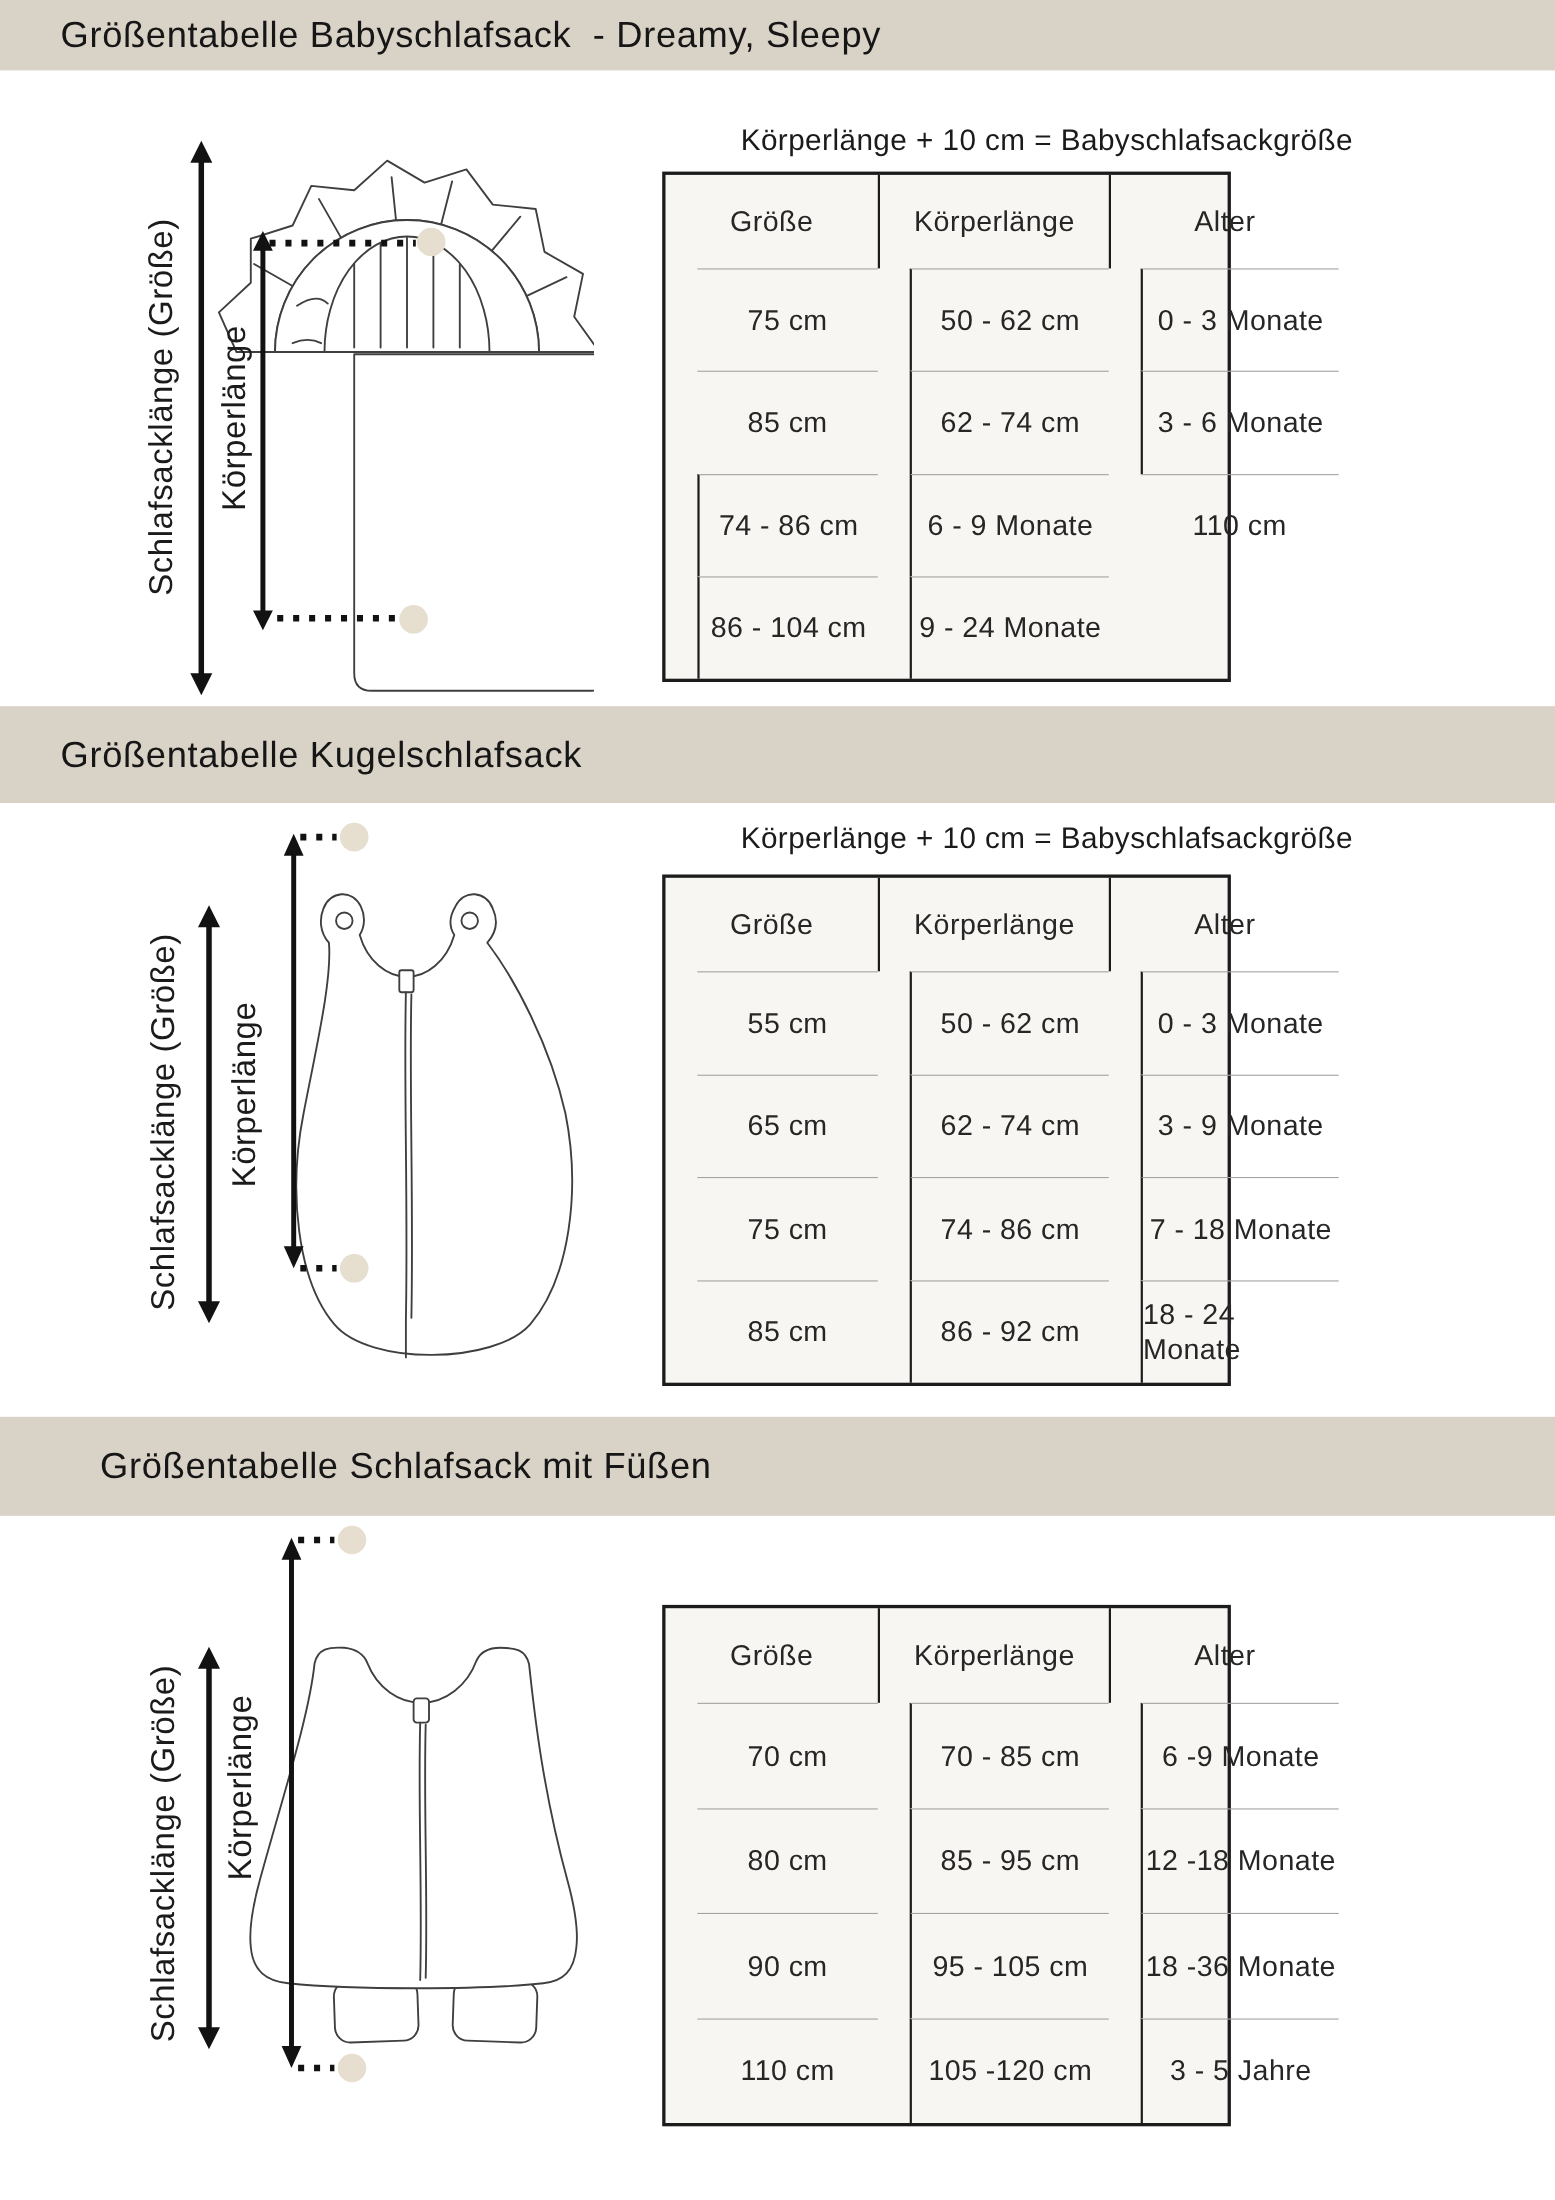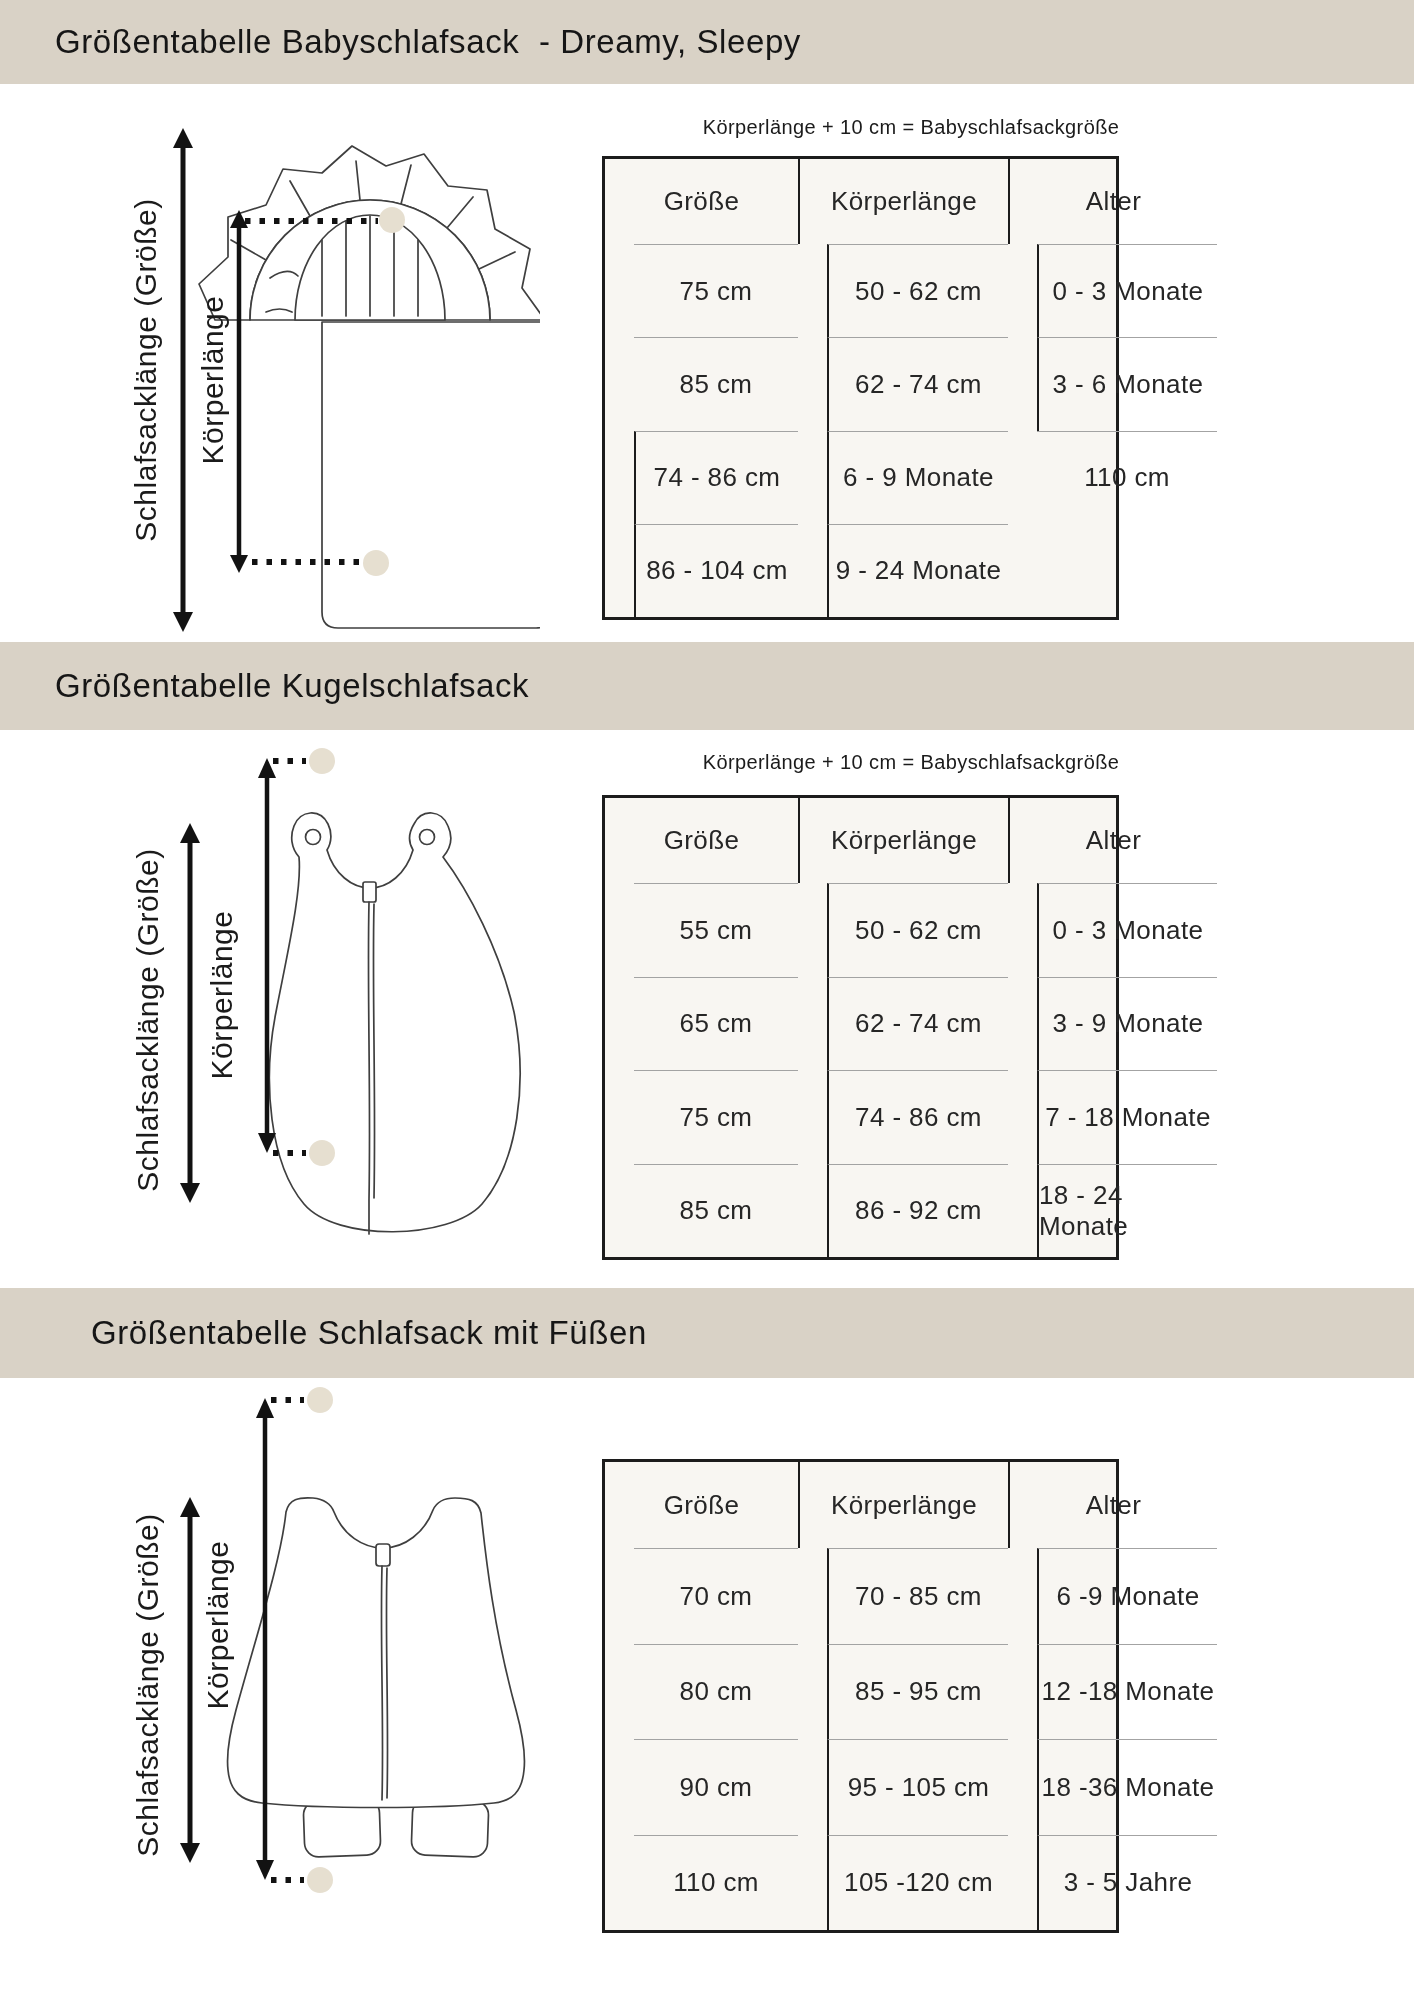--- a/index.html
+++ b/index.html
@@ -11,21 +11,21 @@
   .band{
     position:absolute;left:0;width:1414px;background:#d9d2c6;
     display:flex;align-items:center;
   }
   .band-title{
     margin:0;padding-left:55px;font-size:33px;font-weight:400;
     letter-spacing:.6px;color:#161616;white-space:pre;
   }
   .formula{
     position:absolute;left:592px;width:638px;height:38px;line-height:38px;
-    text-align:center;font-size:20px;letter-spacing:.4px;color:#1b1b1b;
+    text-align:right;font-size:27px;letter-spacing:.4px;color:#1b1b1b;
   }
   .size-table{
     position:absolute;left:602px;width:517px;box-sizing:border-box;
     background:#f8f6f2;border:3px solid #1c1c1c;
     display:grid;grid-template-columns:193px 210px 209px;
   }
   .th,.td{
     display:flex;align-items:center;justify-content:center;
     font-size:26px;letter-spacing:.4px;color:#262626;
   }
@@ -39,21 +39,21 @@
   .dotline{stroke:#121212;stroke-width:6;stroke-dasharray:5.5 9;fill:none;}
   .dot{fill:#e6dfd0;stroke:none;}
   .dlabel{font-family:"Liberation Sans",sans-serif;fill:#1b1b1b;letter-spacing:.5px;}
   .dlabel.big{font-size:30px;}
 </style>
 </head>
 <body>
 
 <div id="canvas">
 
-  <header class="band" style="top:0;height:84px;">
+  <header class="band" style="top:0;height:64px;">
     <h1 class="band-title">Größentabelle Babyschlafsack  - Dreamy, Sleepy</h1>
   </header>
 
   <div class="formula" style="top:108px;">Körperlänge + 10 cm = Babyschlafsackgröße</div>
 
   <div class="size-table" style="top:156px;height:464px;grid-template-rows:85px 1fr 1fr 1fr 1fr;">
     <div class="th">Größe</div>
     <div class="th cl">Körperlänge</div>
     <div class="th cl">Alter</div>
     <div class="td rt">75 cm</div>

